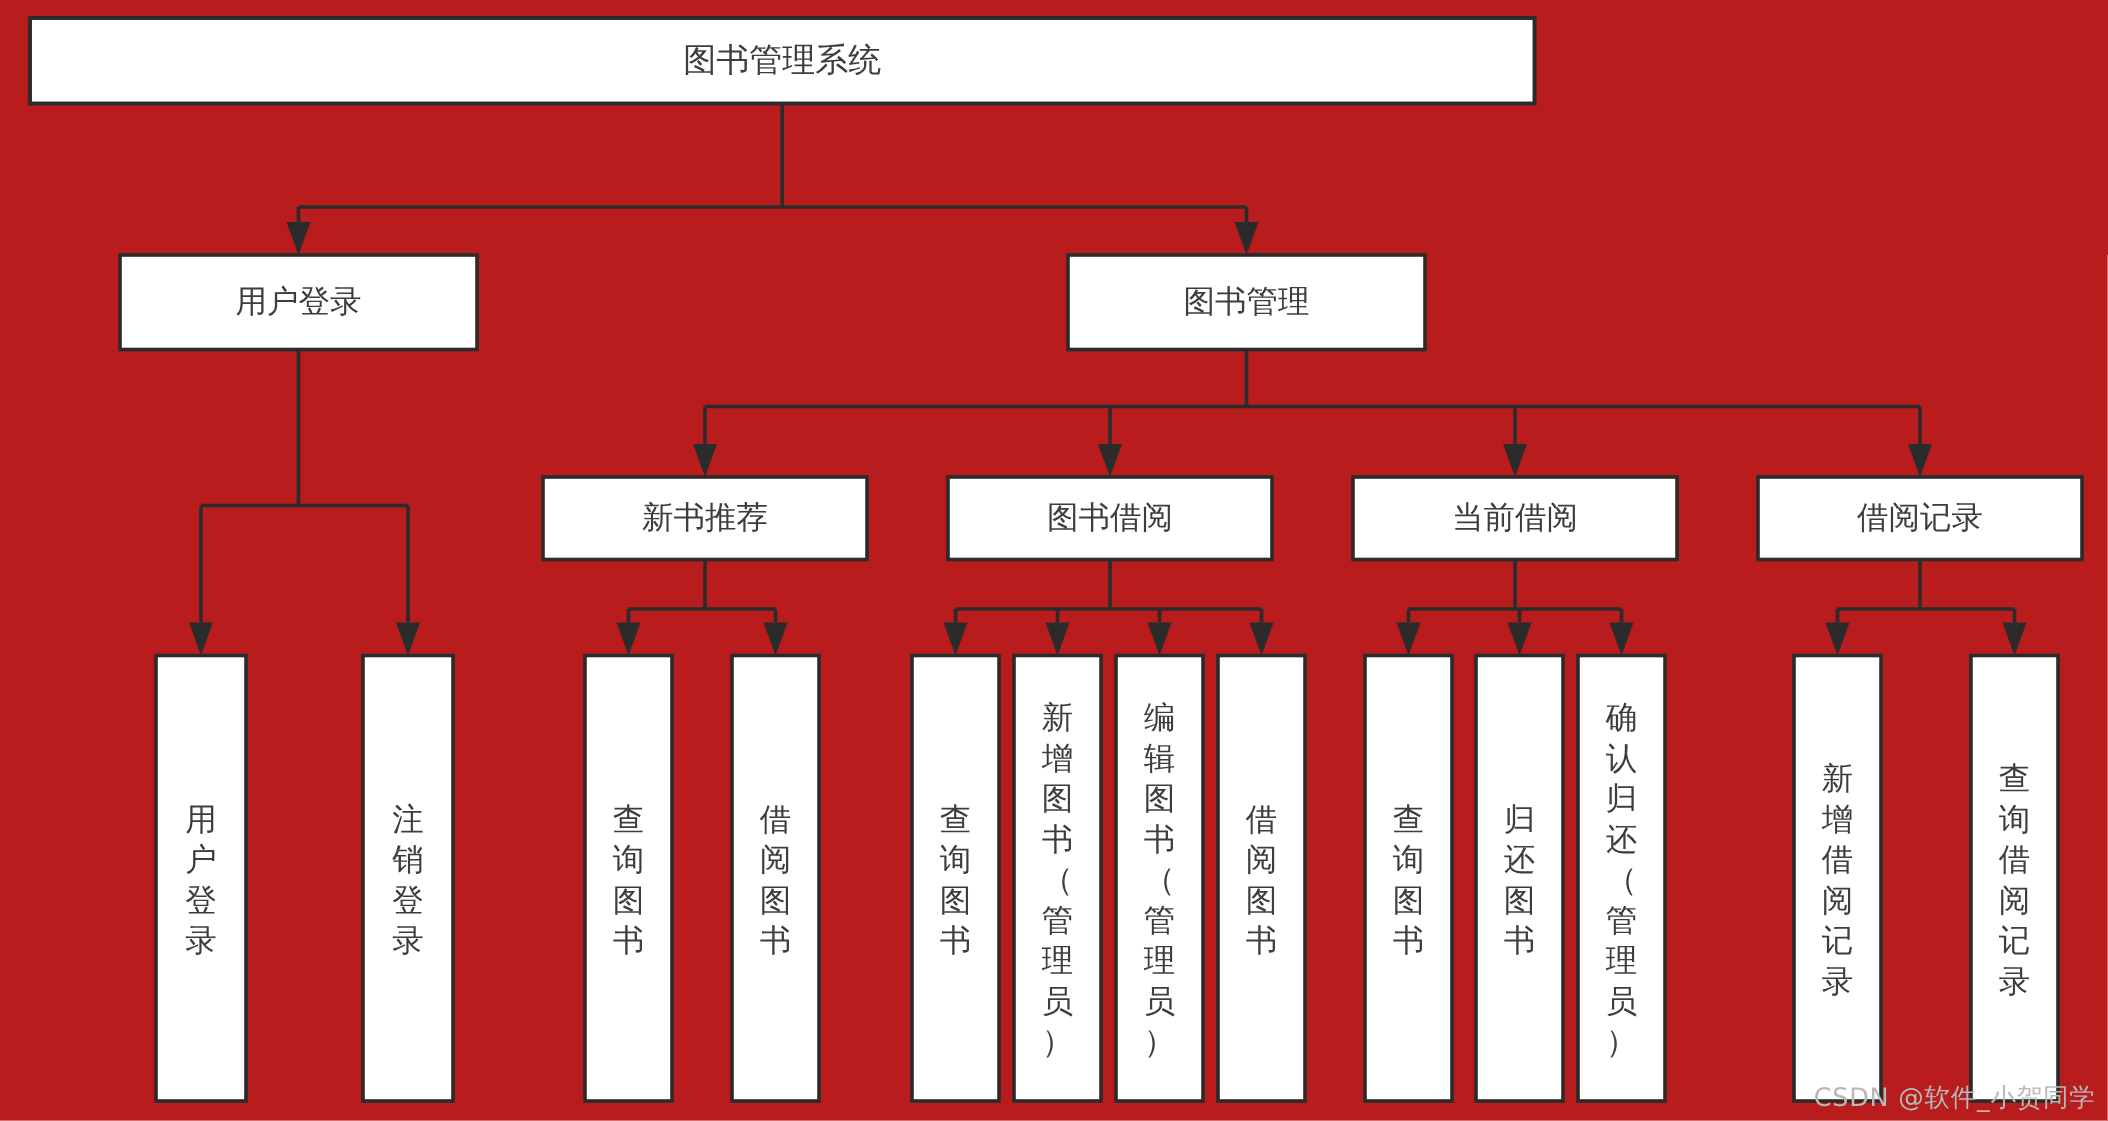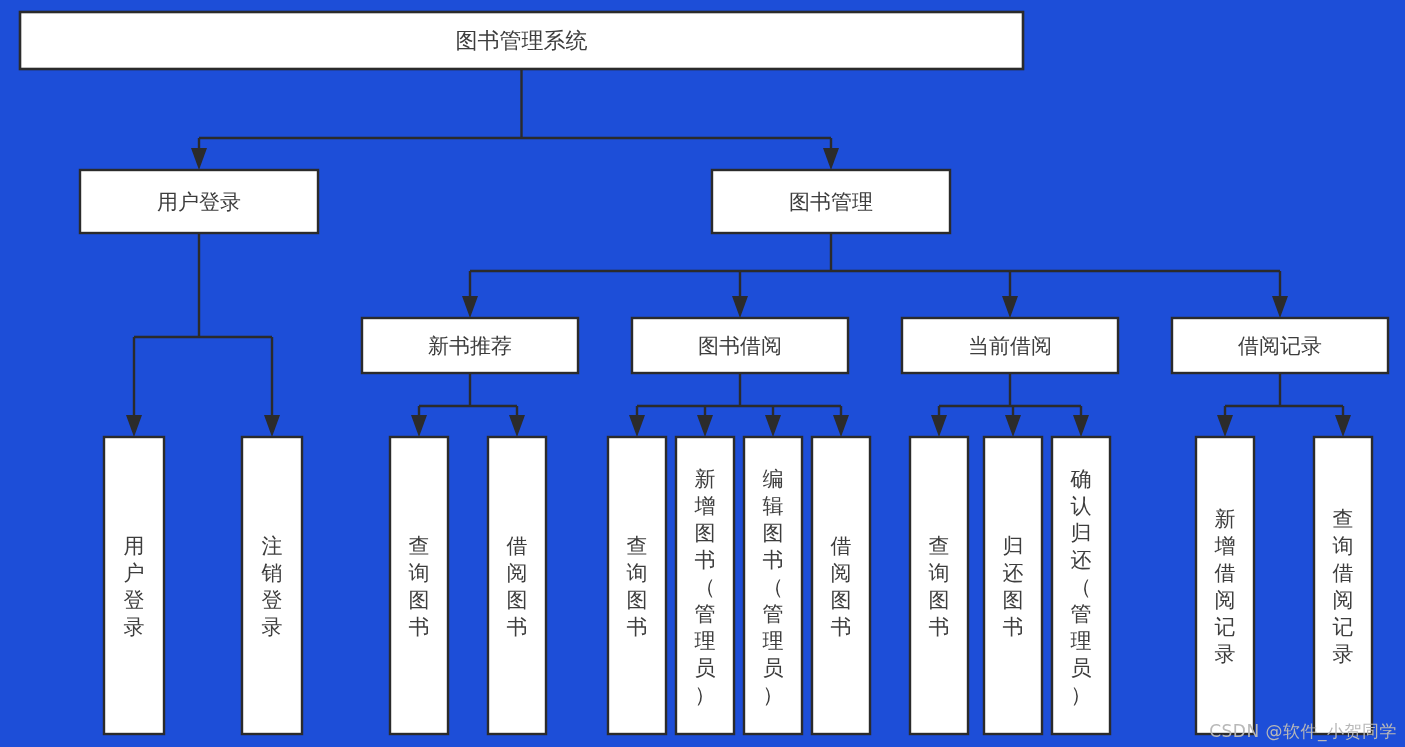--- a/index.html
+++ b/index.html
@@ -11,21 +11,21 @@
   body {
     width: 1405px;
     height: 747px;
     overflow: hidden;
     font-family: "DejaVu Sans", "Liberation Sans", sans-serif;
   }
   #diagram-root {
     position: relative;
     width: 1405px;
     height: 747px;
-    background: #1d4ed8;
+    background: #b91c1c;
   }
   svg#flowchart {
     position: absolute;
     left: 0;
     top: 0;
     width: 1405px;
     height: 747px;
     display: block;
   }
   .node-box {

